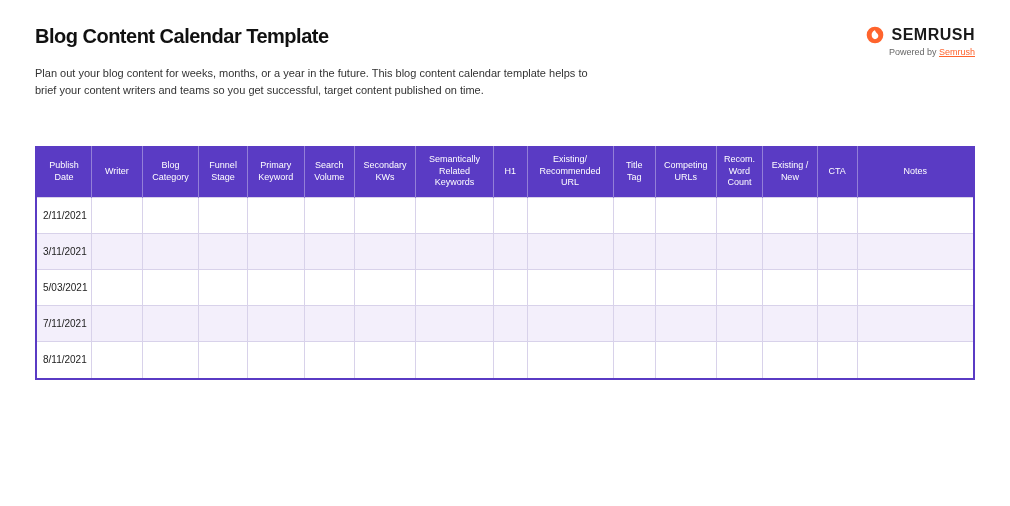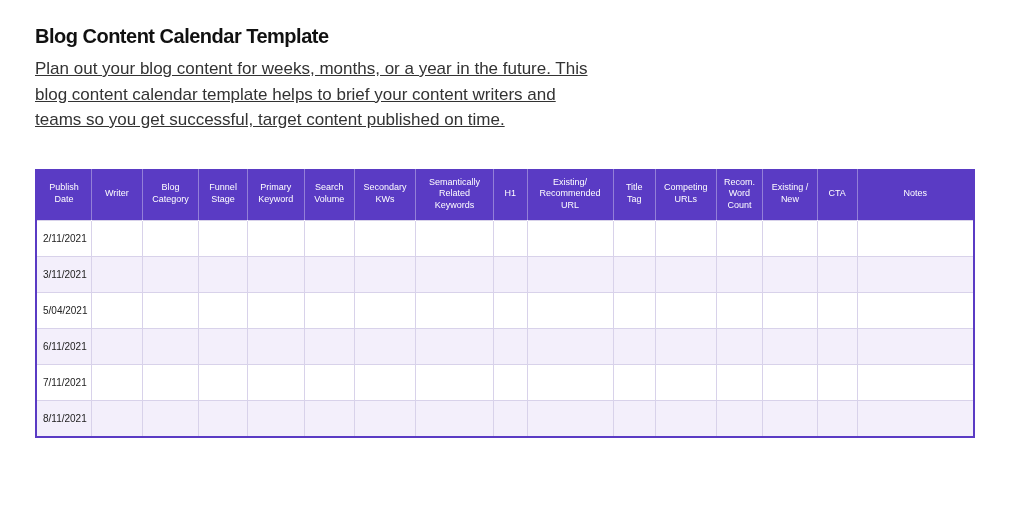--- a/index.html
+++ b/index.html
@@ -44,26 +44,25 @@
     .powered-by {
       font-size: 9px;
       color: #666;
       margin-top: 2px;
     }
     .powered-by a {
       color: #ff642d;
       text-decoration: underline;
     }
     .description {
-      font-size: 17px;
+      font-size: 11px;
       color: #333;
       line-height: 1.5;
       max-width: 560px;
-      margin-bottom: 36px;
-      text-decoration: underline;
+      margin-bottom: 48px;
     }
     .table-wrap {
       border: 2px solid #5a3bc4;
       border-top: none;
     }
     table {
       width: 100%;
       border-collapse: collapse;
       table-layout: fixed;
       padding-left: 24px;
@@ -114,20 +113,34 @@
     .col-wordcount { width: 44px; }
     .col-existingnew { width: 52px; }
     .col-cta { width: 38px; }
     .col-notes { width: 110px; }
   </style>
 </head>
 <body>
 
 <div class="header">
   <h1 class="title">Blog Content Calendar Template</h1>
+  <div class="brand-section">
+    <div class="brand">
+      <span class="brand-icon">
+        <svg width="20" height="20" viewBox="0 0 24 24" fill="none">
+          <circle cx="12" cy="12" r="10" fill="#ff642d"></circle>
+          <path d="M8 12 C8 8, 11 7, 12 6 C12 9, 16 10, 16 13 C16 16, 13 17, 12 17 C10 17, 8 15, 8 12 Z" fill="#ffffff"></path>
+        </svg>
+      </span>
+      <span>SEMRUSH</span>
+    </div>
+    <div class="powered-by">
+      <span>Powered by </span><a href="#">Semrush</a>
+    </div>
+  </div>
 </div>
 
 <p class="description">Plan out your blog content for weeks, months, or a year in the future. This blog content calendar template helps to brief your content writers and teams so you get successful, target content published on time.</p>
 
 <div class="table-wrap">
 <table>
   <thead>
     <tr>
       <th class="col-date">Publish Date</th>
       <th class="col-writer">Writer</th>
@@ -178,39 +191,21 @@
       <td></td>
       <td></td>
       <td></td>
       <td></td>
       <td></td>
       <td></td>
       <td></td>
       <td></td>
     </tr>
     <tr>
-      <td>5/04/2021</td>
-      <td></td>
-      <td></td>
-      <td></td>
-      <td></td>
-      <td></td>
-      <td></td>
-      <td></td>
-      <td></td>
-      <td></td>
-      <td></td>
-      <td></td>
-      <td></td>
-      <td></td>
-      <td></td>
-      <td></td>
-    </tr>
-    <tr>
-      <td>6/11/2021</td>
+      <td>5/03/2021</td>
       <td></td>
       <td></td>
       <td></td>
       <td></td>
       <td></td>
       <td></td>
       <td></td>
       <td></td>
       <td></td>
       <td></td>

